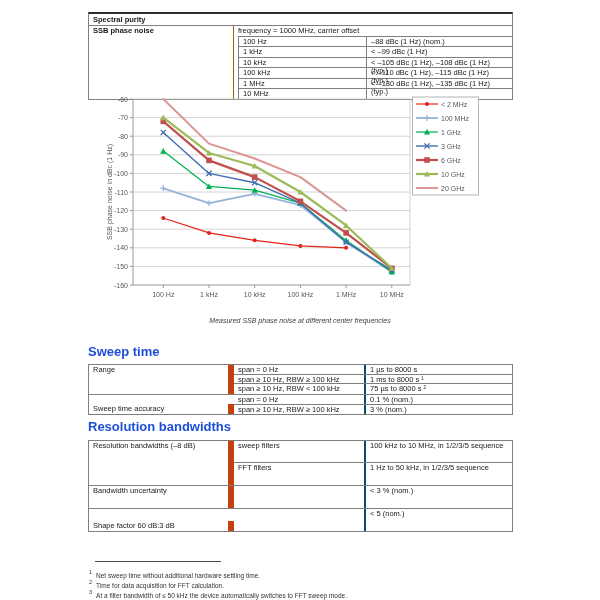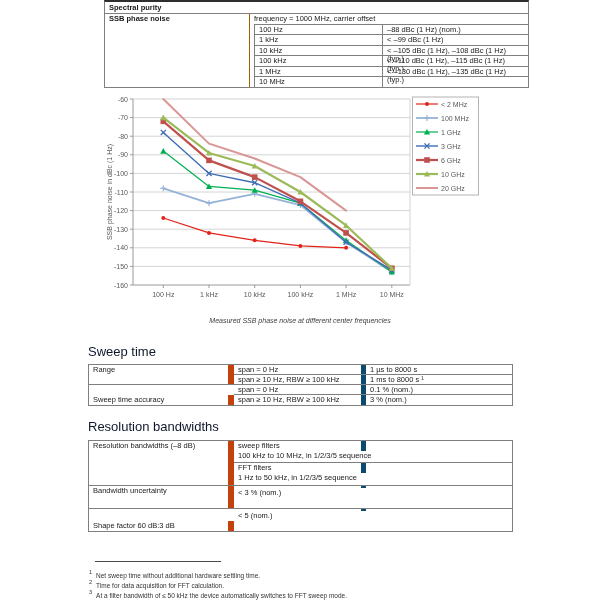--- a/index.html
+++ b/index.html
@@ -19,30 +19,30 @@
   .subrow:last-child{border-bottom:none;}
   .sl{width:128px;border-right:1px solid #7f7f7f;padding:1px 4px;box-sizing:border-box;}
   .sv{flex:1;padding:1px 4px;}
 
   .group{display:flex;border-bottom:1px solid #7f7f7f;}
   .group:last-child{border-bottom:none;align-items:flex-end;}
   .g1{width:145px;border-right:6px solid #c2410c;padding:1px 4px;box-sizing:border-box;}
   .g-rows{flex:1;display:flex;flex-direction:column;min-width:0;}
   .grow{display:flex;border-bottom:1px solid #7f7f7f;height:9.7px;box-sizing:border-box;}
   .grow:last-child{border-bottom:none;}
-  .gc2{width:132px;border-right:5px solid #0c4a6e;padding:1px 4px;box-sizing:border-box;}
+  .gc2{width:132px;border-right:2px solid #0c4a6e;padding:1px 4px;box-sizing:border-box;}
   .gc3{flex:1;padding:1px 4px;}
 
-  .spectral{top:0;border-top:2px solid #2e2e2e;margin-left:16px;}
+  .spectral{top:12px;border-top:2px solid #2e2e2e;}
   .sweep{top:364px;}
   .resolution{top:440px;}
-  .resolution .grow{height:22px;flex-direction:column;}
+  .resolution .grow{height:22px;}
 
   
-  .sec-heading{position:absolute;left:88px;font-size:13px;font-weight:normal;color:#0f172a;}
+  .sec-heading{position:absolute;left:88px;font-size:13px;font-weight:bold;color:#1d4ed8;}
   .h-sweep{top:344px;}
   .h-res{top:419px;}
 
   
   .chart-wrap{position:absolute;left:103px;top:90px;width:380px;height:215px;}
   svg text{font-family:"Liberation Sans",sans-serif;font-size:7px;fill:#595959;}
   .caption{position:absolute;left:110px;top:317px;width:380px;text-align:center;
            font-size:7px;font-style:italic;color:#3d3d3d;}
 
   
@@ -227,20 +227,24 @@
       <div class="g1">Range</div>
       <div class="g-rows">
         <div class="grow">
           <div class="gc2">span = 0 Hz</div>
           <div class="gc3">1 µs to 8000 s</div>
         </div>
         <div class="grow">
           <div class="gc2">span ≥ 10 Hz, RBW ≥ 100 kHz</div>
           <div class="gc3">1 ms to 8000 s ¹</div>
         </div>
+        <div class="grow">
+          <div class="gc2">span ≥ 10 Hz, RBW &lt; 100 kHz</div>
+          <div class="gc3">75 µs to 8000 s ²</div>
+        </div>
       </div>
     </div>
     <div class="group">
       <div class="g1">Sweep time accuracy</div>
       <div class="g-rows">
         <div class="grow">
           <div class="gc2">span = 0 Hz</div>
           <div class="gc3">0.1 % (nom.)</div>
         </div>
         <div class="grow">

